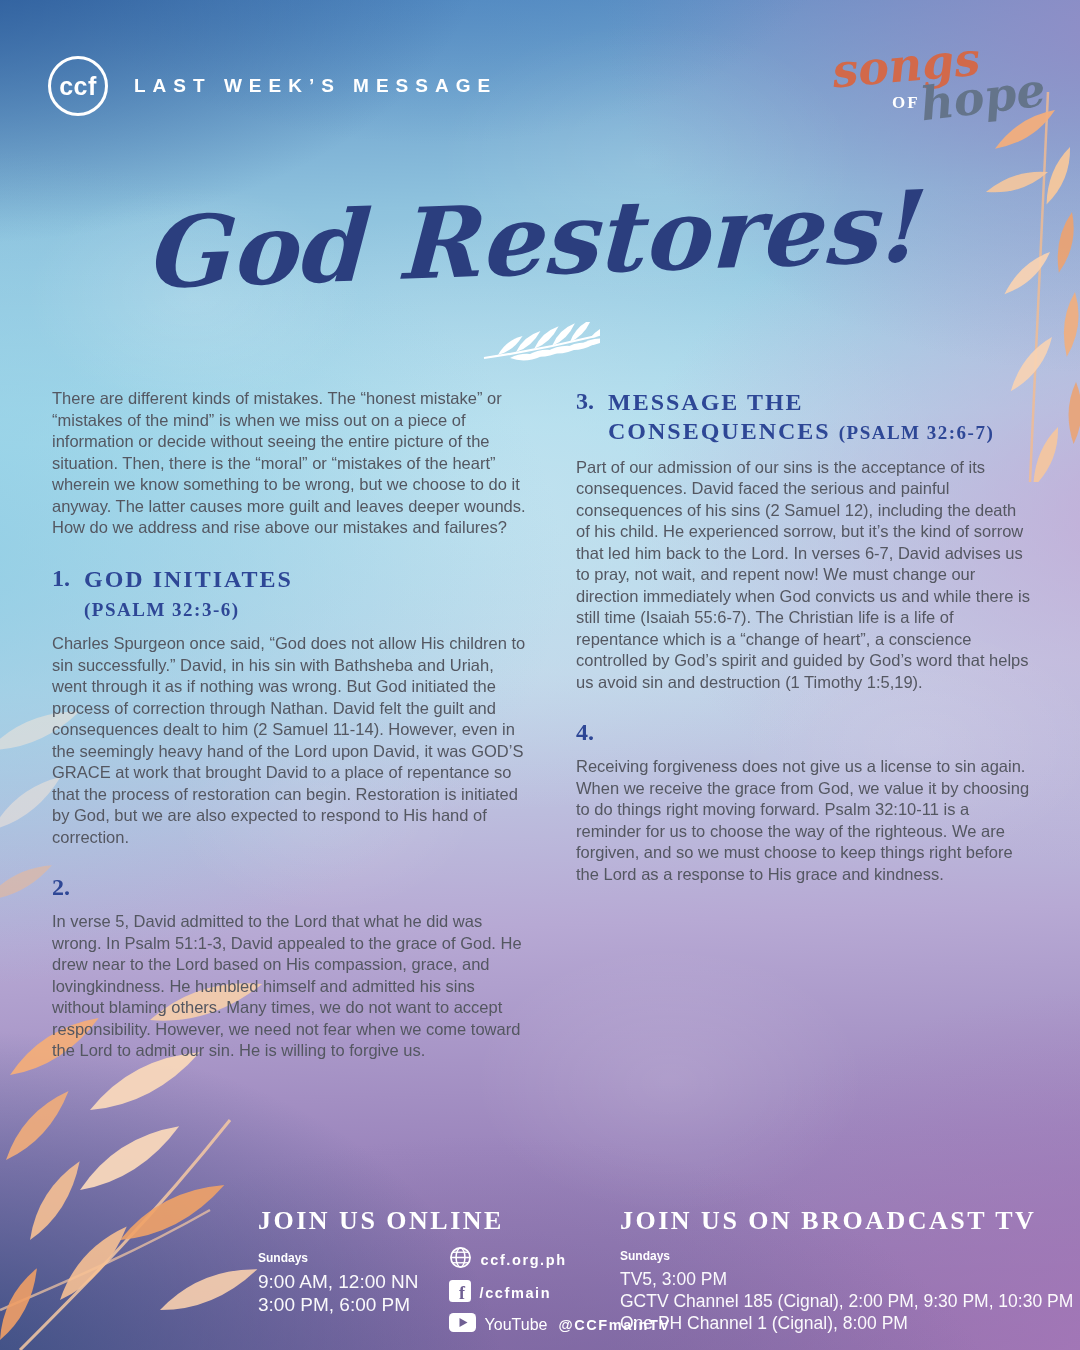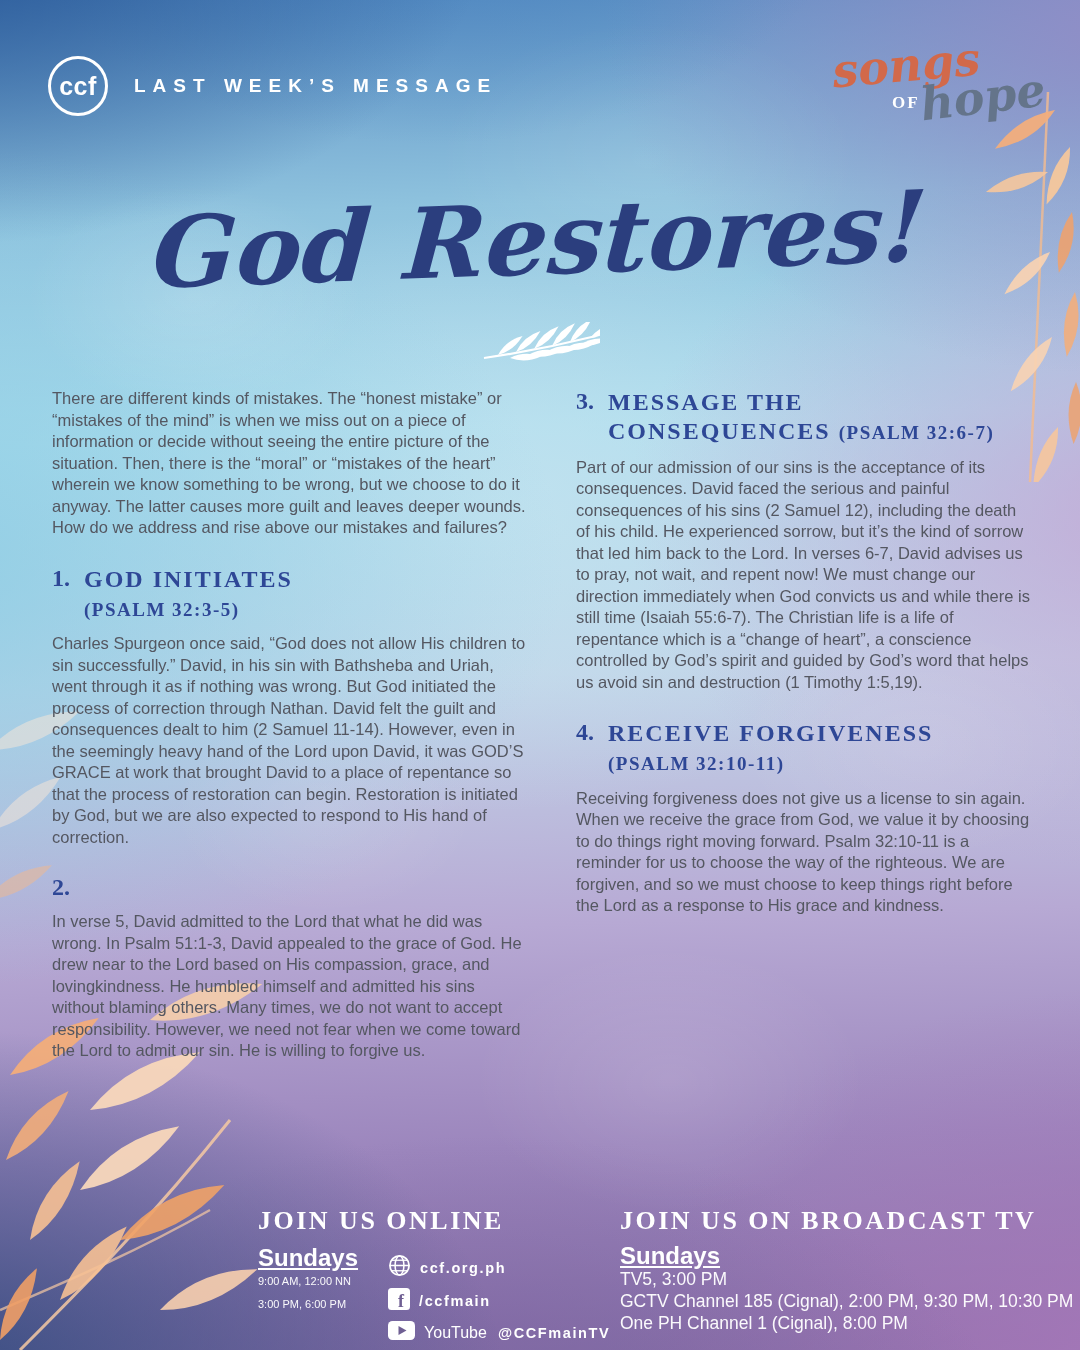--- a/index.html
+++ b/index.html
@@ -48,23 +48,23 @@
   p.body{font-size:16.5px;line-height:21.5px;color:#545761;margin:0 0 26px 0;}
   .sec-head{display:flex;margin:0 0 10px 0;font-family:"Liberation Serif",serif;color:#2e4796;}
   .sec-num{width:32px;flex:none;font-size:24px;font-weight:bold;}
   .sec-text{font-size:24px;font-weight:bold;letter-spacing:2px;line-height:1.22;}
   .sec-ref{font-size:19px;letter-spacing:1.5px;}
   
   .online{position:absolute;left:258px;top:1206px;z-index:3;color:#fff;}
   .broadcast{position:absolute;left:620px;top:1206px;z-index:3;color:#fff;}
   .f-heading{font-family:"Liberation Serif",serif;font-weight:bold;font-size:26px;letter-spacing:2.5px;color:#fff;}
   .online-body{display:flex;gap:30px;margin-top:10px;}
-  .sched-day,.bc-day{font-weight:bold;font-size:24px;line-height:24px;text-decoration:underline;}
-  .sched-time{font-size:11px;line-height:23px;color:rgba(255,255,255,.96);}
-  .links{display:flex;flex-direction:column;gap:7px;margin-top:8px;}
+  .sched-day,.bc-day{font-weight:bold;font-size:12px;line-height:24px;}
+  .sched-time{font-size:19px;line-height:23px;color:rgba(255,255,255,.96);}
+  .links{display:flex;flex-direction:column;gap:7px;margin-top:0;}
   .link-row{display:flex;align-items:center;gap:9px;}
   .link-label{font-size:14.5px;font-weight:bold;letter-spacing:1.6px;}
   .yt-word{font-size:16px;font-weight:normal;letter-spacing:0;margin-right:2px;}
   .bc-line{font-size:17.5px;line-height:22px;color:rgba(255,255,255,.96);}
   .bc-bold{font-weight:normal;}
   .bc-day{margin-top:8px;}
   
   .leaves{position:absolute;pointer-events:none;}
   .leaves-tr{top:92px;right:0;z-index:2;}
   .leaves-bl{left:0;bottom:0;z-index:2;}
@@ -145,21 +145,21 @@
   <div class="content">
     <div class="col-left">
 
       <p class="body">There are different kinds of mistakes. The “honest mistake” or “mistakes of the mind” is when we miss out on a piece of information or decide without seeing the entire picture of the situation. Then, there is the “moral” or “mistakes of the heart” wherein we know something to be wrong, but we choose to do it anyway. The latter causes more guilt and leaves deeper wounds. How do we address and rise above our mistakes and failures?</p>
 
       <section>
         <h3 class="sec-head">
           <span class="sec-num">1.</span>
           <span class="sec-text">
             <span>GOD INITIATES</span><br>
-            <span class="sec-ref">(PSALM 32:3-5)</span>
+            <span class="sec-ref">(PSALM 32:3-6)</span>
           </span>
         </h3>
         <p class="body">Charles Spurgeon once said, “God does not allow His children to sin successfully.” David, in his sin with Bathsheba and Uriah, went through it as if nothing was wrong. But God initiated the process of correction through Nathan. David felt the guilt and consequences dealt to him (2 Samuel 11-14). However, even in the seemingly heavy hand of the Lord upon David, it was GOD’S GRACE at work that brought David to a place of repentance so that the process of restoration can begin. Restoration is initiated by God, but we are also expected to respond to His hand of correction.</p>
       </section>
 
       <section>
         <h3 class="sec-head">
           <span class="sec-num">2.</span>
         </h3>
         <p class="body">In verse 5, David admitted to the Lord that what he did was wrong. In Psalm 51:1-3, David appealed to the grace of God. He drew near to the Lord based on His compassion, grace, and lovingkindness. He humbled himself and admitted his sins without blaming others. Many times, we do not want to accept responsibility. However, we need not fear when we come toward the Lord to admit our sin. He is willing to forgive us.</p>
@@ -176,24 +176,20 @@
             <span>CONSEQUENCES</span>
             <span class="sec-ref">(PSALM 32:6-7)</span>
           </span>
         </h3>
         <p class="body">Part of our admission of our sins is the acceptance of its consequences. David faced the serious and painful consequences of his sins (2 Samuel 12), including the death of his child. He experienced sorrow, but it’s the kind of sorrow that led him back to the Lord. In verses 6-7, David advises us to pray, not wait, and repent now! We must change our direction immediately when God convicts us and while there is still time (Isaiah 55:6-7). The Christian life is a life of repentance which is a “change of heart”, a conscience controlled by God’s spirit and guided by God’s word that helps us avoid sin and destruction (1 Timothy 1:5,19).</p>
       </section>
 
       <section>
         <h3 class="sec-head">
           <span class="sec-num">4.</span>
-          <span class="sec-text">
-            <span>RECEIVE FORGIVENESS</span><br>
-            <span class="sec-ref">(PSALM 32:10-11)</span>
-          </span>
         </h3>
         <p class="body">Receiving forgiveness does not give us a license to sin again. When we receive the grace from God, we value it by choosing to do things right moving forward. Psalm 32:10-11 is a reminder for us to choose the way of the righteous. We are forgiven, and so we must choose to keep things right before the Lord as a response to His grace and kindness.</p>
       </section>
 
 
     </div>
   </div>
 
   <div class="online">
     <div class="f-heading">JOIN US ONLINE</div>

